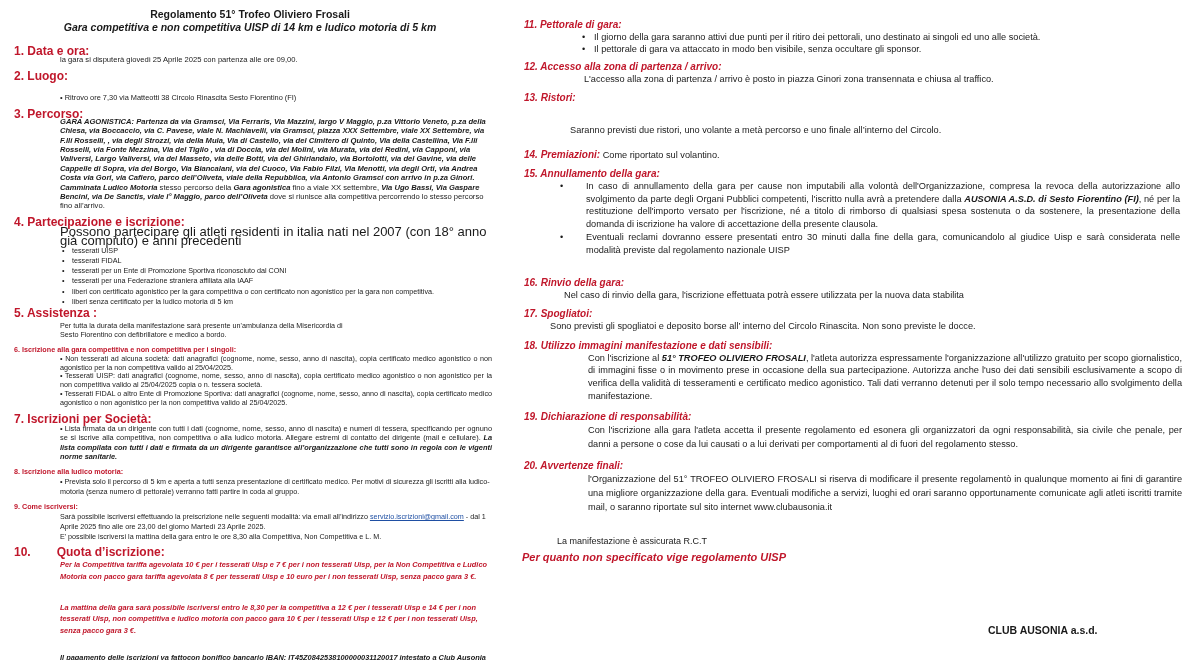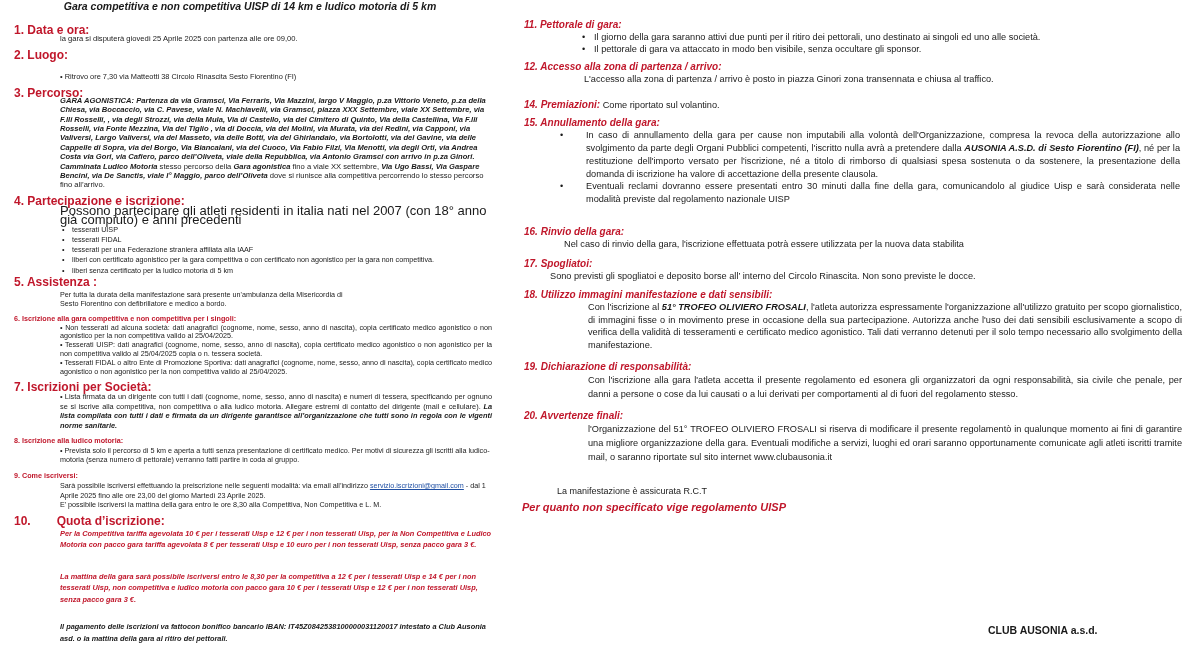--- a/index.html
+++ b/index.html
@@ -36,20 +36,21 @@
   .R ul.tight li::before { left: -6px; }
 
   a.link { color: #1f4fa3; text-decoration: underline; }
   .b { font-weight: bold; font-style: italic; }
   .sig { position: absolute; font-weight: bold; font-size: 10.5px; }
 </style>
 </head>
 <body>
 
 <div id="left" class="col L">
+  <div class="doc-title">Regolamento 51° Trofeo Oliviero Frosali</div>
   <div class="doc-subtitle">Gara competitiva e non competitiva UISP di 14  km e ludico  motoria  di 5 km</div>
 
   <div style="height:12px"></div>
   <div>
     <div class="sec-head red">1.  Data e ora:</div>
     <div class="body" style="margin-top:-1px">la gara si disputerà giovedì 25 Aprile 2025 con partenza alle ore 09,00.</div>
   </div>
 
   <div style="margin-top:7px">
     <div class="sec-head red">2.  Luogo:</div>
@@ -67,20 +68,21 @@
       <span class="b">Camminata  Ludico Motoria</span><span> stesso percorso della </span><span class="b">Gara agonistica</span><span> fino a viale XX settembre, </span><span class="b">Via Ugo Bassi, Via Gaspare Bencini, via De Sanctis, viale I° Maggio, parco dell’Oliveta</span><span> dove si riunisce alla competitiva percorrendo lo stesso percorso fino all’arrivo.</span>
     </div>
   </div>
 
   <div style="margin-top:6px">
     <div class="sec-head red">4.  Partecipazione e iscrizione:</div>
     <div class="body" style="font-size:13px">Possono partecipare gli atleti residenti in italia  nati nel 2007 (con 18° anno già compiuto) e anni precedenti</div>
     <ul class="dots body">
       <li>tesserati  UISP</li>
       <li>tesserati  FIDAL</li>
+      <li>tesserati per un Ente di Promozione Sportiva riconosciuto dal CONI</li>
       <li>tesserati  per una Federazione straniera  affiliata alla IAAF</li>
       <li>liberi con certificato agonistico  per la gara competitiva o con certificato non agonistico per la gara non competitiva.</li>
       <li>liberi senza  certificato per la ludico  motoria di 5 km</li>
     </ul>
   </div>
 
   <div style="margin-top:1px">
     <div class="sec-head red">5.  Assistenza :</div>
     <div class="body" style="margin-top:3px; margin-right:140px; font-size:7.2px">Per tutta la durata della manifestazione sarà  presente  un'ambulanza della Misericordia di Sesto Fiorentino con defibrillatore e medico a bordo.</div>
   </div>
@@ -113,21 +115,21 @@
     <div class="body" style="font-size:7.2px; line-height:9.6px">
       <span>Sarà    possibile    iscriversi    effettuando    la    preiscrizione    nelle    seguenti    modalità:    via    email    all’indirizzo </span><a class="link">servizio.iscrizioni@gmail.com</a><span>  -  dal 1 Aprile 2025 fino alle ore 23,00 del giorno Martedì 23 Aprile 2025.</span><br>
       <span>E’ possibile iscriversi la mattina della gara entro le ore 8,30 alla Competitiva, Non Competitiva e L. M.</span>
     </div>
   </div>
 
   <div style="margin-top:6px">
     <div class="sec-head red">
       <span>10.</span><span style="margin-left:26px">Quota d’iscrizione:</span>
     </div>
-    <div class="body red b" style="margin-top:2px; line-height:11.4px; font-size:7.4px">Per la Competitiva tariffa agevolata 10 € per i tesserati Uisp e 12 € per i non tesserati Uisp, per la Non Competitiva e Ludico Motoria con pacco gara tariffa agevolata 8 € per tesserati Uisp e 10 euro per i non tesserati Uisp, senza pacco gara 3 €.</div>
+    <div class="body red b" style="margin-top:2px; line-height:11.4px; font-size:7.4px">Per la Competitiva tariffa agevolata 10 € per i tesserati Uisp e 7 € per i non tesserati Uisp, per la Non Competitiva e Ludico Motoria con pacco gara tariffa agevolata 8 € per tesserati Uisp e 10 euro per i non tesserati Uisp, senza pacco gara 3 €.</div>
     <div class="body red b" style="margin-top:20px; line-height:11.4px; font-size:7.4px">La mattina della gara sarà possibile iscriversi entro le 8,30 per la competitiva a 12 € per i tesserati Uisp e 14 € per i non tesserati Uisp, non competitiva e ludico motoria con pacco gara 10 € per i tesserati Uisp e 12 € per i non tesserati Uisp, senza pacco gara 3 €.</div>
     <div class="body b" style="margin-top:16px; line-height:12px; font-size:7.4px">Il pagamento delle iscrizioni va fattocon bonifico bancario IBAN:  IT45Z0842538100000031120017  intestato a Club Ausonia asd. o la mattina della gara al ritiro dei pettorali.</div>
   </div>
 </div>
 
 <div id="right" class="col R">
   <div style="height:18px"></div>
 
   <div>
     <div class="sec-head red b">11. Pettorale di gara:</div>
@@ -135,20 +137,24 @@
       <li>Il giorno della gara saranno attivi due punti per il ritiro dei pettorali, uno destinato ai singoli ed uno alle società.</li>
       <li>Il pettorale di gara va attaccato in modo ben visibile, senza occultare gli sponsor.</li>
     </ul>
   </div>
 
   <div style="margin-top:5px">
     <div class="sec-head red b">12.  Accesso alla zona di partenza / arrivo:</div>
     <div class="body ind1" style="margin-left:76px">L'accesso alla zona di  partenza / arrivo è posto in piazza Ginori zona transennata e chiusa al traffico.</div>
   </div>
 
+  <div style="margin-top:5px">
+    <div class="sec-head red b">13.  Ristori:</div>
+    <div class="body ind1" style="margin-top:20px; margin-left:62px">Saranno previsti due ristori, uno volante a metà percorso e uno finale all’interno del Circolo.</div>
+  </div>
 
   <div style="margin-top:12px">
     <div class="sec-head">
       <span class="red b">14.  Premiazioni:</span><span class="body" style="font-weight:normal"> Come riportato sul volantino.</span>
     </div>
   </div>
 
   <div style="margin-top:5px">
     <div class="sec-head red b">15.  Annullamento della  gara:</div>
     <ul class="dots body" style="margin-left:52px">

